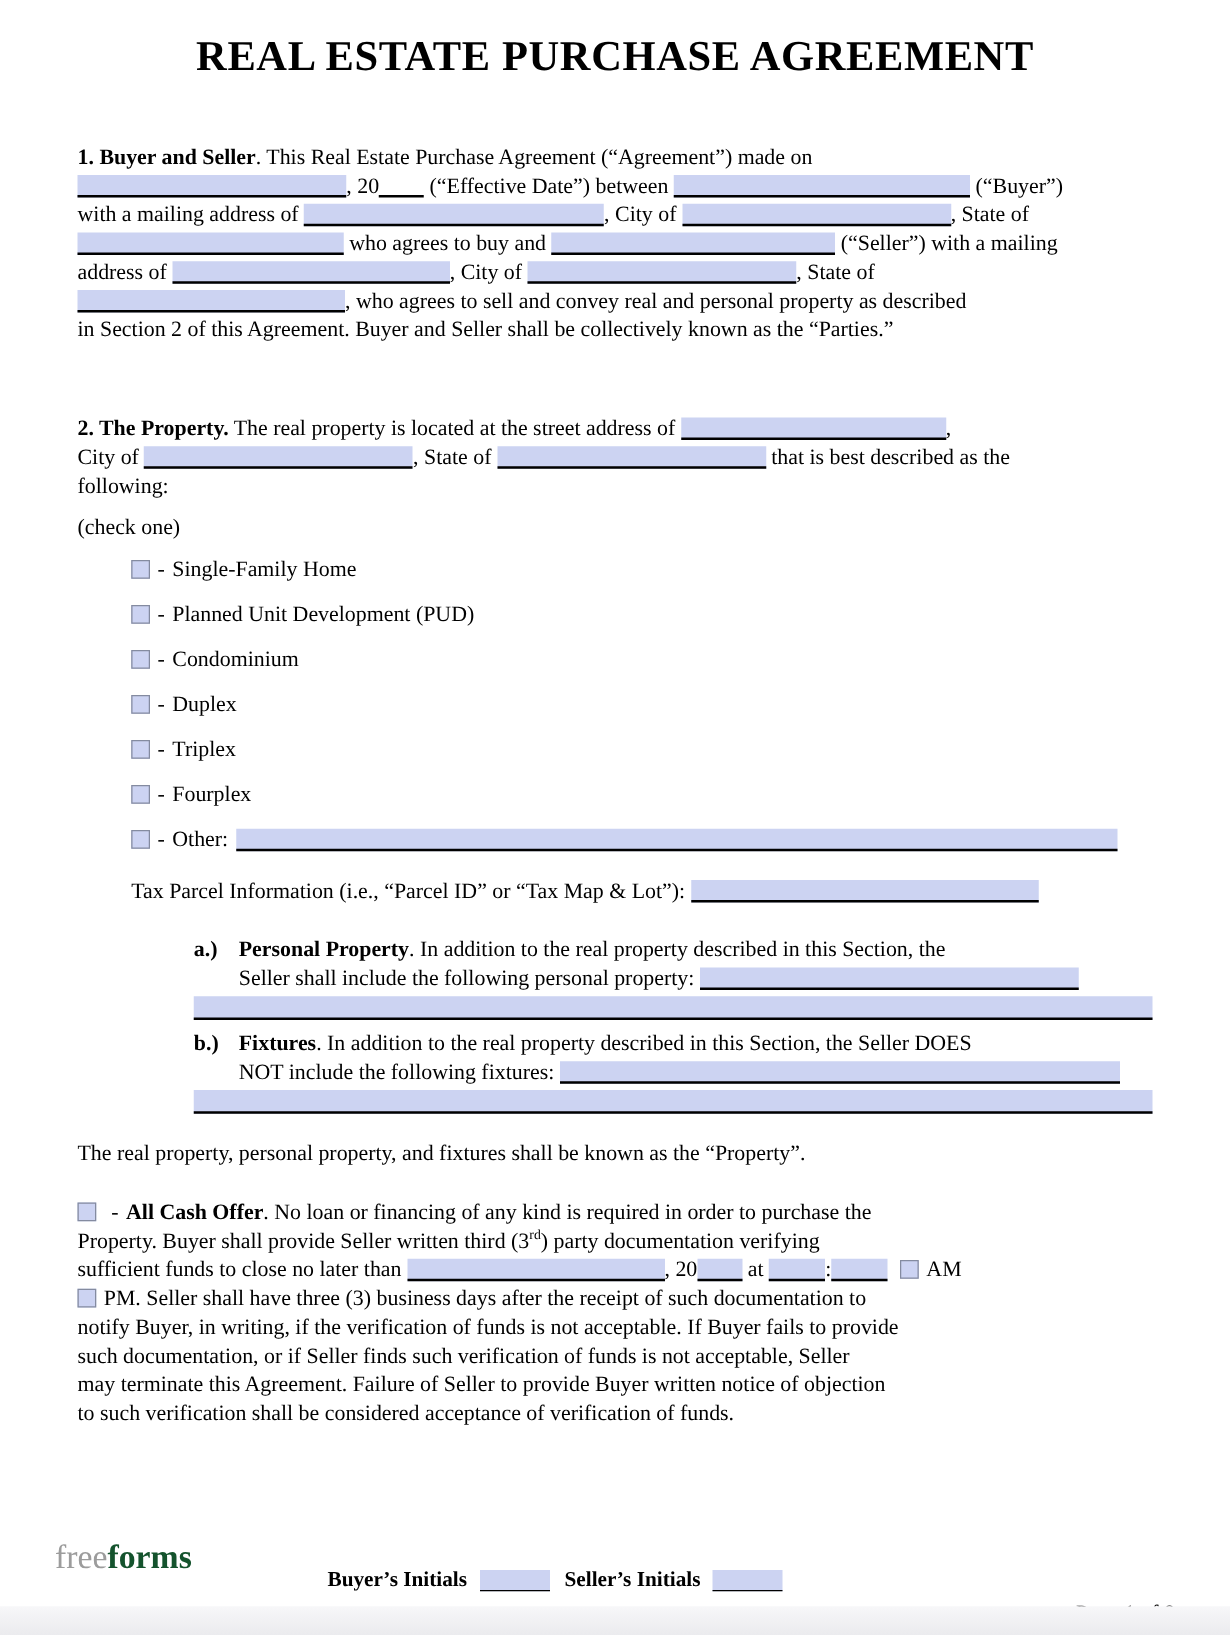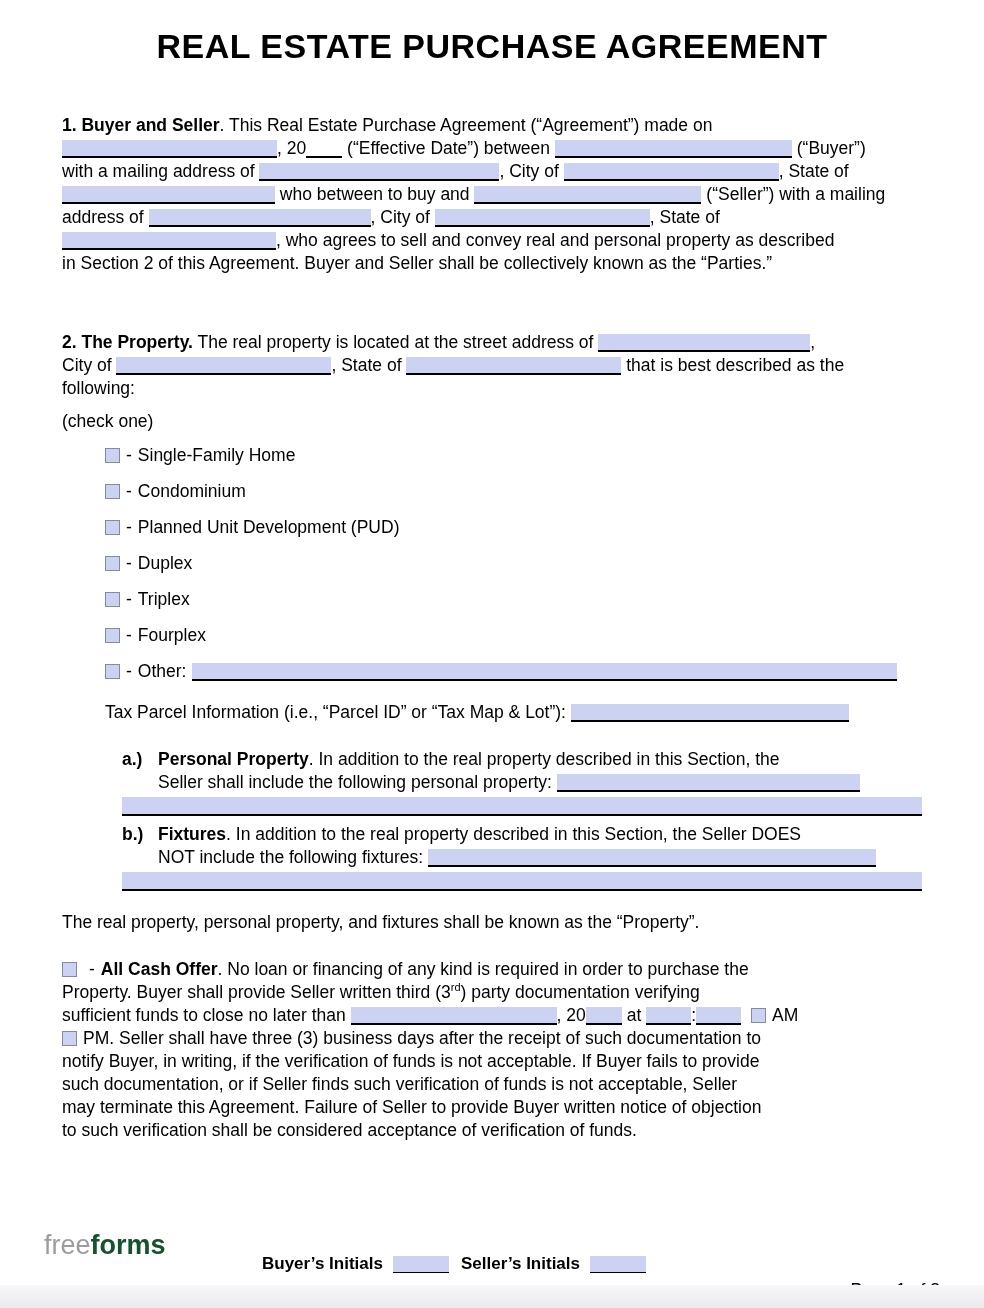--- a/index.html
+++ b/index.html
@@ -1,32 +1,32 @@
 <!DOCTYPE html>
 <html><head>
 <meta charset="utf-8">
 <style>
   html,body { margin:0; padding:0; background:#ffffff; }
   .page {
     position:relative; width:984px; height:1308px; background:#ffffff;
-    font-family:Liberation Sans, sans-serif;
+    font-family:Liberation Serif, serif;
     font-size:17.5px; line-height:23px; color:#000; overflow:hidden;
   }
   .content { position:absolute; left:62px; top:0; width:860px; }
   h1.title { margin:26px 0 0 0; text-align:center; font-size:34px; line-height:40px; font-weight:700; letter-spacing:0.5px; }
   p { margin:0; }
   .b { font-weight:700; }
   .para-s1 { margin-top:48px; }
   .para-s2 { margin-top:56px; }
   .check-one { margin-top:10px; }
   .checklist { margin-top:11px; margin-left:43px; }
   .check-item { margin-bottom:13px; }
   .dash { margin:0 6px; }
   .tax { margin-top:18px; margin-left:43px; }
-  .li { margin-top:24px; margin-left:60px; padding-left:36px; text-indent:-36px; }
+  .li { margin-top:24px; margin-left:93px; padding-left:36px; text-indent:-36px; }
   .li-b { margin-top:7px; }
   .li-num { display:inline-block; width:27px; margin-right:9px; text-indent:0; }
   .bf-row { display:block; height:17px; background:#ccd3f2; border-bottom:2px solid #000; margin-top:3px; margin-left:-36px; text-indent:0; }
   .known-as { margin-top:20px; }
   .para-s3 { margin-top:19px; }
   .cash { margin-top:24px; width:799px; }
   sup { font-size:11px; line-height:0; }
   
   .bf { display:inline-block; background:#ccd3f2; border-bottom:2px solid #000; height:16px; vertical-align:-4px; }
   .bfp { display:inline-block; background:transparent; border-bottom:2px solid #000; height:14px; vertical-align:-4px; }
@@ -50,37 +50,37 @@
 <body>
 
 <div class="page">
   <div class="content">
 
     <h1 class="title">REAL ESTATE PURCHASE AGREEMENT</h1>
 
     <p class="para-s1"><span class="b">1. Buyer and Seller</span><span>. This Real Estate Purchase Agreement (“Agreement”) made on</span><br>
       <span class="bf w215"></span><span>, 20</span><span class="bfp w36"></span><span> (“Effective Date”) between </span><span class="bf w237"></span><span> (“Buyer”)</span><br>
       <span>with a mailing address of </span><span class="bf w240"></span><span>, City of </span><span class="bf w215"></span><span>, State of</span><br>
-      <span class="bf w213"></span><span> who between to buy and </span><span class="bf w227"></span><span> (“Seller”) with a mailing</span><br>
+      <span class="bf w213"></span><span> who agrees to buy and </span><span class="bf w227"></span><span> (“Seller”) with a mailing</span><br>
       <span>address of </span><span class="bf w222"></span><span>, City of </span><span class="bf w215"></span><span>, State of</span><br>
       <span class="bf w214"></span><span>, who agrees to sell and convey real and personal property as described</span><br>
       <span>in Section 2 of this Agreement. Buyer and Seller shall be collectively known as the “Parties.”</span>
     </p>
 
     <p class="para-s2"><span class="b">2. The Property.</span><span> The real property is located at the street address of </span><span class="bf w212"></span><span>,</span><br>
       <span>City of </span><span class="bf w215"></span><span>, State of </span><span class="bf w215"></span><span> that is best described as the</span><br>
       <span>following:</span>
     </p>
 
     <p class="check-one">(check one)</p>
 
     <div class="checklist">
       <div class="check-item"><span class="cb"></span><span class="dash">-</span><span>Single-Family Home</span></div>
+      <div class="check-item"><span class="cb"></span><span class="dash">-</span><span>Planned Unit Development (PUD)</span></div>
       <div class="check-item"><span class="cb"></span><span class="dash">-</span><span>Condominium</span></div>
-      <div class="check-item"><span class="cb"></span><span class="dash">-</span><span>Planned Unit Development (PUD)</span></div>
       <div class="check-item"><span class="cb"></span><span class="dash">-</span><span>Duplex</span></div>
       <div class="check-item"><span class="cb"></span><span class="dash">-</span><span>Triplex</span></div>
       <div class="check-item"><span class="cb"></span><span class="dash">-</span><span>Fourplex</span></div>
       <div class="check-item"><span class="cb"></span><span class="dash">-</span><span>Other:</span><span class="bf w705"></span></div>
     </div>
 
     <p class="tax"><span>Tax Parcel Information (i.e., “Parcel ID” or “Tax Map &amp; Lot”): </span><span class="bf w278"></span></p>
 
     <div class="li"><span class="b li-num">a.)</span><span class="b">Personal Property</span><span>. In addition to the real property described in this Section, the</span><br>
       <span>Seller shall include the following personal property: </span><span class="bf w303"></span>

